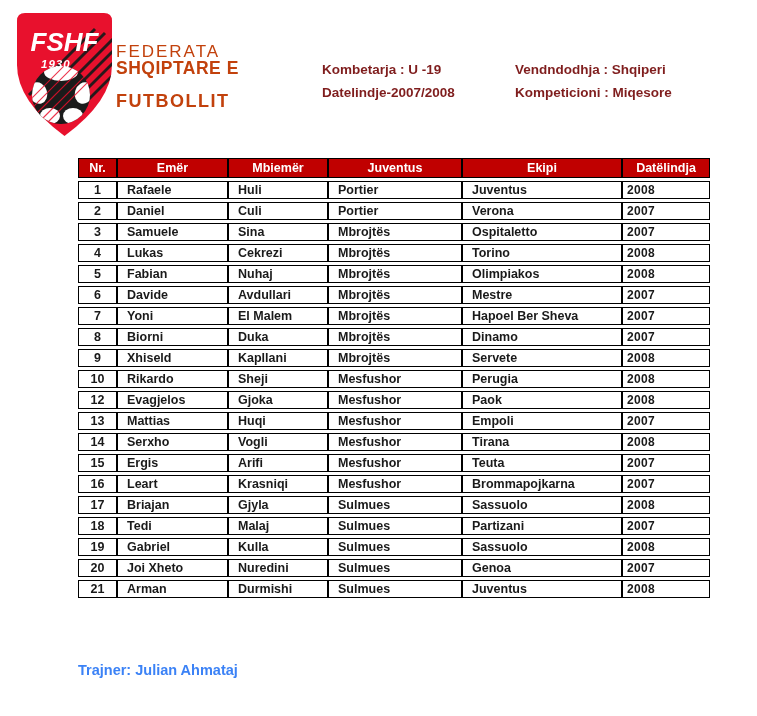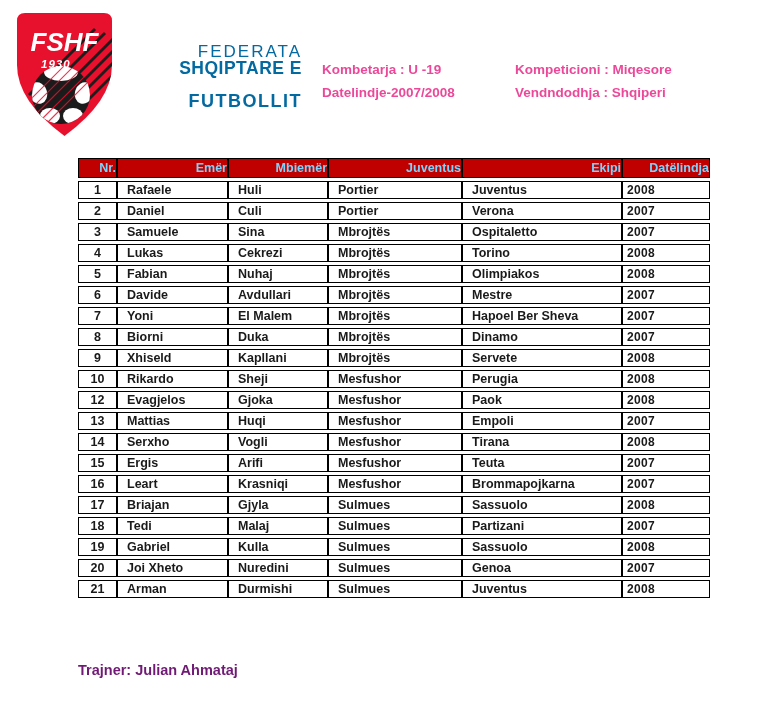--- a/index.html
+++ b/index.html
@@ -10,62 +10,62 @@
     font-family: "Liberation Sans", sans-serif;
     color: #1a1a1a;
     overflow: hidden;
   }
 
   
   .logo-wrap { position: absolute; left: 17px; top: 13px; width: 95px; height: 123px; font-style: italic; }
 
   .fed-name {
     position: absolute; left: 116px; top: 43px; width: 186px;
-    text-align: right; color: #0369a1; line-height: 1.02;
+    text-align: left; color: #c2410c; line-height: 1.02;
   }
   .fed-line-1 { font-size: 17px; font-weight: 400; letter-spacing: 2px; }
   .fed-line-2 { font-size: 17.5px; font-weight: 700; letter-spacing: 0.5px; margin-top: 0; }
   .fed-line-3 { font-size: 18px; font-weight: 800; letter-spacing: 1.5px; margin-top: 14px; }
 
   .info-col {
     position: absolute; top: 58px;
-    font-weight: 700; font-size: 13.5px; color: #ec4899;
+    font-weight: 700; font-size: 13.5px; color: #7f1d1d;
     line-height: 23px; white-space: nowrap;
   }
   .info-col.a { left: 322px; }
   .info-col.b { left: 515px; }
 
   
   table.roster {
     position: absolute; left: 78px; top: 155px;
     width: 632px; table-layout: fixed;
     border-collapse: separate; border-spacing: 0 3px;
   }
   .roster th, .roster td {
     border: 1.5px solid #000000;
     font-weight: 700;
     overflow: hidden; white-space: nowrap;
   }
   .roster th {
     background: var(--header-red, #C00000);
-    color: #7dd3fc;
-    font-size: 12.5px; height: 20px; text-align: right;
+    color: #ffffff;
+    font-size: 12.5px; height: 20px; text-align: center;
   }
   .roster td {
     background: #ffffff;
     font-size: 12.5px; height: 16px; line-height: 16px;
     padding-left: 9px; text-align: left;
   }
   .roster td.c-nr { text-align: center; padding-left: 0; }
   .roster td.c-year { font-size: 12px; padding-left: 4px; letter-spacing: 0.3px; }
 
   
   .coach {
     position: absolute; left: 78px; top: 662px;
-    font-weight: 700; font-size: 14.5px; color: #701a75;
+    font-weight: 700; font-size: 14.5px; color: #3b82f6;
   }
 </style>
 </head>
 <body>
 
 <div class="logo-wrap">
   <svg width="95" height="123" viewBox="0 0 95 123">
     <defs>
       <clipPath id="shieldClip">
         <path d="M8 0 H87 Q95 0 95 8 V52 Q95 88 47.5 123 Q0 88 0 52 V8 Q0 0 8 0 Z"></path>
@@ -116,22 +116,22 @@
   <div class="fed-line-1">FEDERATA</div>
   <div class="fed-line-2">SHQIPTARE E</div>
   <div class="fed-line-3">FUTBOLLIT</div>
 </div>
 
 <div class="info-col a">
   <div>Kombetarja  :  U -19</div>
   <div>Datelindje-2007/2008</div>
 </div>
 <div class="info-col b">
+  <div>Vendndodhja : Shqiperi</div>
   <div>Kompeticioni : Miqesore</div>
-  <div>Vendndodhja : Shqiperi</div>
 </div>
 
 <table class="roster">
   <colgroup>
     <col style="width:39px">
       <col style="width:111px">
       <col style="width:100px">
     <col style="width:134px">
       <col style="width:160px">
       <col style="width:88px">

